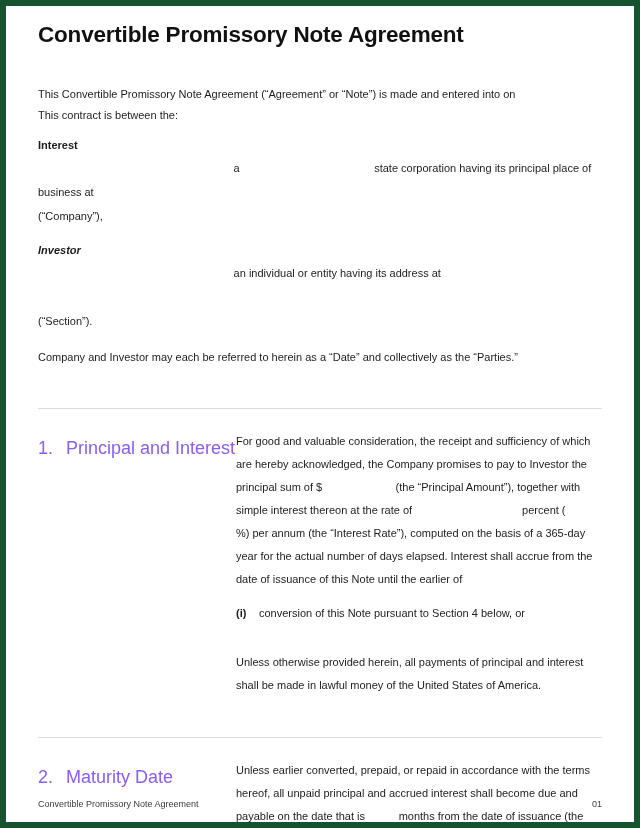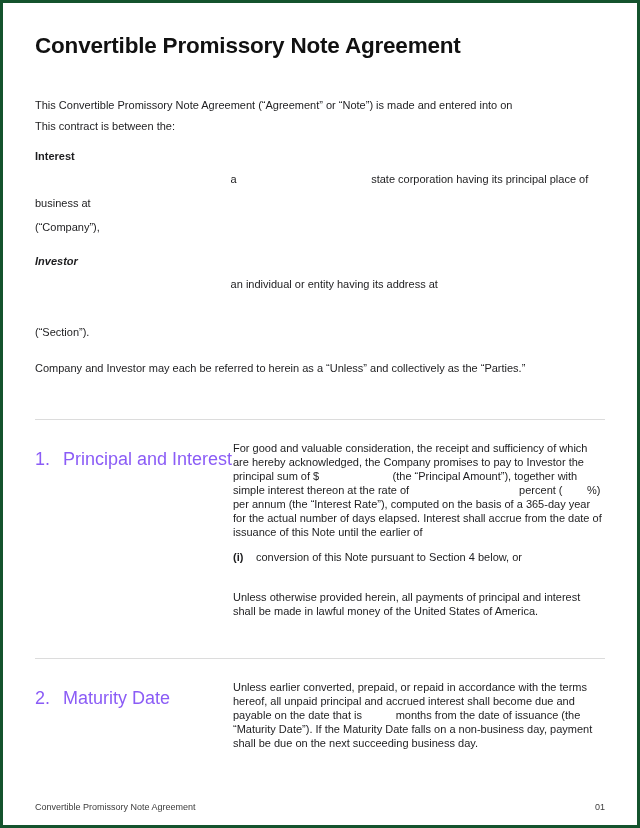--- a/index.html
+++ b/index.html
@@ -1,37 +1,37 @@
 <!DOCTYPE html>
 <html><head>
 <meta charset="utf-8">
 <style>
   * { margin:0; padding:0; box-sizing:border-box; }
   html,body { background:#fff; }
   .page {
     width:640px; height:828px; background:#ffffff; position:relative;
-    padding:30px 32px 0 32px; overflow:hidden;
+    padding:16px 32px 0 32px; overflow:hidden;
     font-family:"Liberation Sans", sans-serif; color:#1d1d1f;
-    border:3px solid #14532d;
+    border:6px solid #14532d;
   }
   .title {
     font-size:22.5px; font-weight:700; letter-spacing:-0.2px; color:#111;
   }
   .intro { margin-top:36px; font-size:11px; line-height:21px; }
   .pre { white-space:pre-wrap; }
   .company-label, .investor-label { font-weight:700; margin-top:9px; }
   .fill-block { line-height:24px; }
   .and-connector { font-style:italic; margin-top:12px; }
   .investor-label { margin-top:12px;font-style:italic; }
   .parties { margin-top:14px; }
   .divider { border:none; border-top:1px solid #dcdcdc; margin-top:40px; }
   .section { display:grid; grid-template-columns:198px 1fr; margin-top:21px; }
   .sec-head { font-size:18px; color:#8b5cf6;margin-top:8px; }
   .sec-num { display:inline-block; width:28px; }
-  .sec-body { font-size:11px; line-height:14px; color:#1d1d1f; }
+  .sec-body { font-size:11px; line-height:23px; color:#1d1d1f; }
   .list { margin-top:11px; list-style:none; }
   .list-item { display:grid; grid-template-columns:23px 1fr; margin-top:9px; }
   .list-marker { font-weight:700; }
   .closing { margin-top:26px; }
   .footer {
     position:absolute; left:32px; right:32px; bottom:13px;
     display:flex; justify-content:space-between; align-items:baseline;
     font-size:9px; color:#3c3c3c;
   }
 </style>
@@ -45,21 +45,21 @@
   <div class="intro">
     <p class="pre">This Convertible Promissory Note Agreement (“Agreement” or “Note”) is made and entered into on
 This contract is between the:</p>
     <p class="company-label">Interest</p>
     <p class="pre fill-block">                                                                a                                            state corporation having its principal place of business at
 (“Company”),</p>
     <p class="investor-label">Investor</p>
     <p class="pre fill-block">                                                                an individual or entity having its address at
 
 (“Section”).</p>
-    <p class="parties">Company and Investor may each be referred to herein as a “Unless” and collectively as the “Parties.”</p>
+    <p class="parties">Company and Investor may each be referred to herein as a “Date” and collectively as the “Parties.”</p>
   </div>
 
   <hr class="divider">
 
   <section class="section">
     <div class="sec-head">
       <span class="sec-num">1.</span><span>Principal and Interest</span>
     </div>
     <div class="sec-body">
       <p class="pre">For good and valuable consideration, the receipt and sufficiency of which are hereby acknowledged, the Company promises to pay to Investor the principal sum of $                        (the “Principal Amount”), together with simple interest thereon at the rate of                                    percent (        %) per annum (the “Interest Rate”), computed on the basis of a 365-day year for the actual number of days elapsed. Interest shall accrue from the date of issuance of this Note until the earlier of</p>

